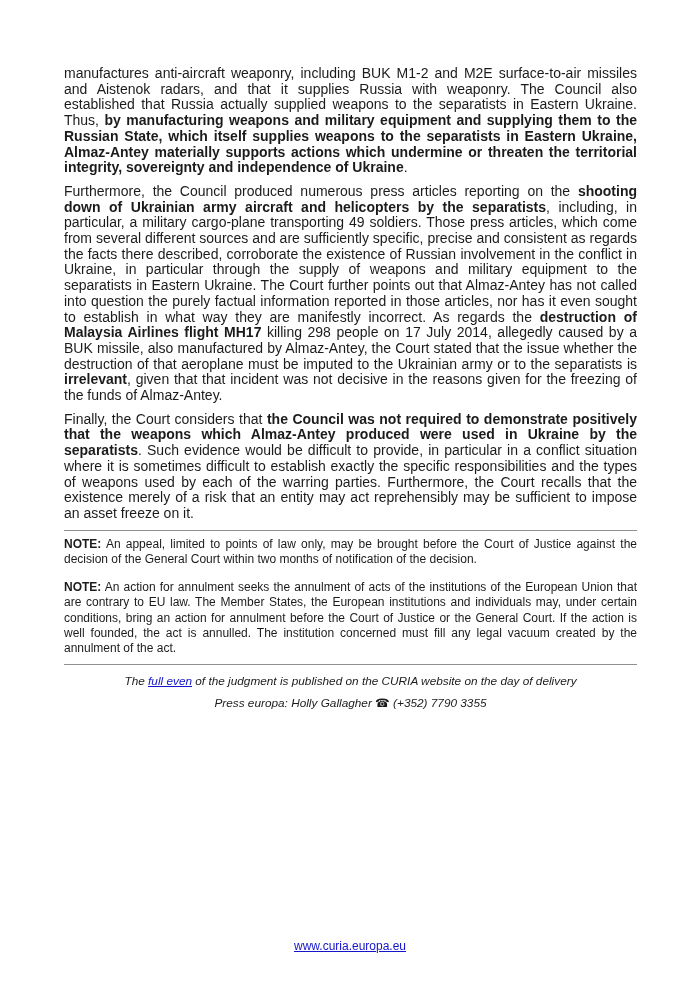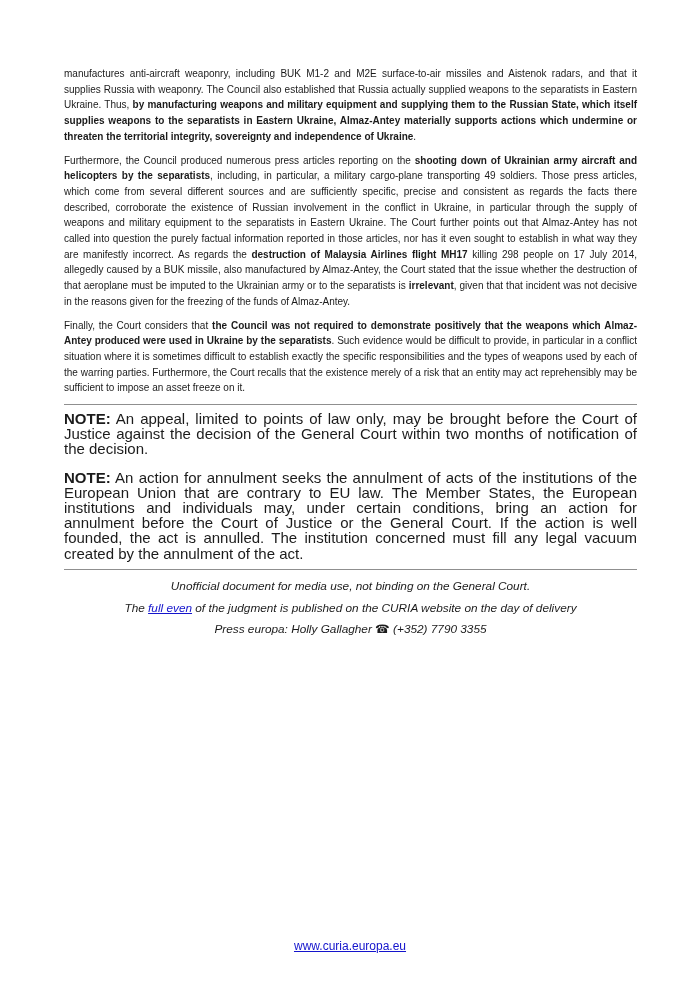--- a/index.html
+++ b/index.html
@@ -9,37 +9,37 @@
     font-family: "Liberation Sans", "DejaVu Sans", sans-serif;
     color: #1b1b1b;
     position: relative;
     overflow: hidden;
   }
   .page { position: relative; width: 700px; height: 989px; }
   .content { position: absolute; left: 64px; top: 66px; width: 573px; }
 
   p { margin: 0; }
   .body-para {
-    font-size: 10px;
+    font-size: 14px;
     line-height: 15.7px;
     text-align: justify;
     margin-bottom: 8px;
   }
   .b { font-weight: bold; }
 
   .divider {
     border: 0; height: 0;
     border-top: 1.5px solid #8f8f8f;
     margin: 0; width: 100%;
   }
   .divider-top { margin-top: 4px; margin-bottom: 6px; }
   .divider-bottom { margin-top: 2px; margin-bottom: 0; }
 
   .note {
-    font-size: 15px;
+    font-size: 12px;
     line-height: 15.2px;
     text-align: justify;
     margin-bottom: 13px;
   }
   .note-last { margin-bottom: 8px; }
 
   .footer-block { margin-top: 9px; text-align: center; }
   .footer-line {
     font-style: italic;
     font-size: 11.8px;
@@ -76,21 +76,20 @@
 
     <hr class="divider divider-top">
 
     <p class="note"><span class="b">NOTE:</span><span> An appeal, limited to points of law only, may be brought before the Court of Justice against the decision of the General Court within two months of notification of the decision.</span></p>
 
     <p class="note note-last"><span class="b">NOTE:</span><span> An action for annulment seeks the annulment of acts of the institutions of the European Union that are contrary to EU law. The Member States, the European institutions and individuals may, under certain conditions, bring an action for annulment before the Court of Justice or the General Court. If the action is well founded, the act is annulled. The institution concerned must fill any legal vacuum created by the annulment of the act.</span></p>
 
     <hr class="divider divider-bottom">
 
     <div class="footer-block">
-      <p class="footer-line">Unofficial document for media use, not binding on the General Court.</p>
 
       <p class="footer-line"><span>The </span><a href="#" class="link">full even</a><span> of the judgment is published on the CURIA website on the day of delivery</span></p>
 
       <p class="footer-line"><span>Press europa: Holly Gallagher </span><span class="phone">☎</span><span> (+352) 7790 3355</span></p>
     </div>
   </main>
 
   <footer class="page-footer">
     <a href="#" class="link website-link">www.curia.europa.eu</a>
   </footer>

